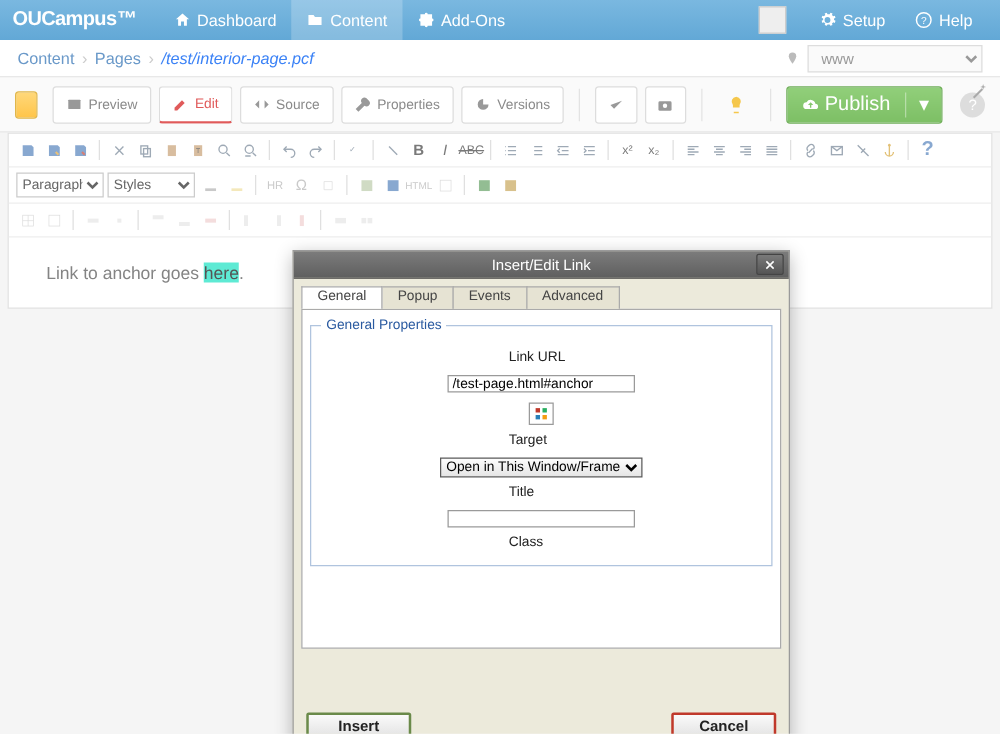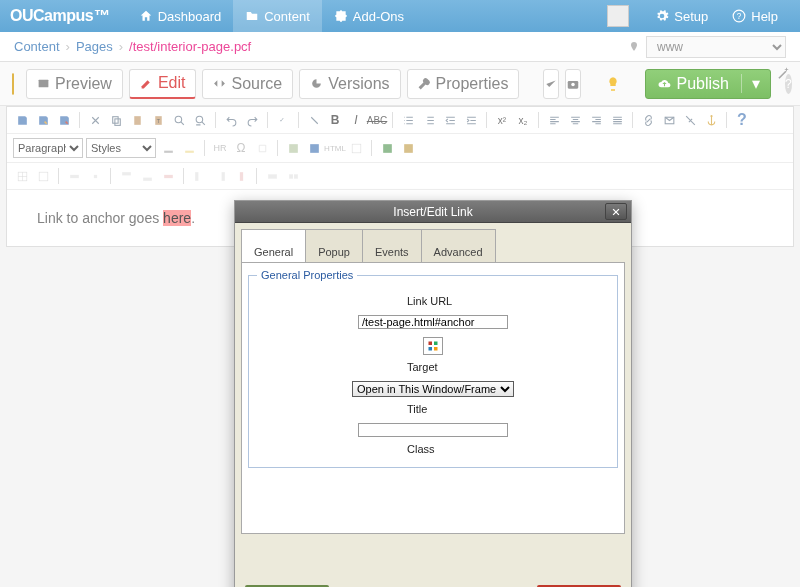--- a/index.html
+++ b/index.html
@@ -12,30 +12,30 @@
 .topnav-item { display: flex; align-items: center; gap: 5px; padding: 0 12px; height: 32px; cursor: pointer; }
 .topnav-item.active { background: rgba(255,255,255,0.22); }
 .topnav-item svg { width: 14px; height: 14px; fill: #fff; }
 .topnav-spacer { flex: 1; }
 .topnav .avatar { width: 22px; height: 22px; background: #eee; border: 1px solid #ccc; margin: 0 14px; }
 
 
 .crumbbar { background: #fff; height: 30px; display: flex; align-items: center; padding: 0 14px; font-size: 13px; color: #999; border-bottom: 1px solid #e1e1e1; }
 .crumb-link { color: #6a99c9; cursor: pointer; }
 .crumb-sep { margin: 0 6px; color: #ccc; }
-.crumb-cur { color: #ec4899; }
+.crumb-cur { color: #3b82f6; font-style: italic; }
 .crumb-spacer { flex: 1; }
 .crumb-site { display: flex; align-items: center; gap: 6px; color: #888; }
 .crumb-site select { border: 1px solid #ddd; background: #fafafa; color: #999; font-size: 12px; height: 22px; width: 140px; padding: 0 6px; }
 .crumb-site .pin { width: 12px; height: 12px; fill: #bbb; }
 
 
 .pagebar { height: 44px; display: flex; align-items: center; padding: 0 12px; gap: 6px; border-bottom: 1px solid #e6e6e6; background: #fafafa; position: relative; }
 .pagebar .left-ind { width: 18px; height: 22px; background: linear-gradient(#ffd87a,#ffc54a); border-radius: 3px; border: 1px solid #e0b64a; margin-right: 6px; }
-.tabbtn { display: flex; align-items: center; gap: 5px; height: 30px; padding: 0 10px; border: 1px solid #ddd; background: #fff; color: #8a8a8a; font-size: 16px; border-radius: 3px; cursor: pointer; }
+.tabbtn { display: flex; align-items: center; gap: 5px; height: 30px; padding: 0 10px; border: 1px solid #ddd; background: #fff; color: #8a8a8a; font-size: 11px; border-radius: 3px; cursor: pointer; }
 .tabbtn svg { width: 13px; height: 13px; fill: #999; }
 .tabbtn.active { color: #e05a5a; border-bottom: 2px solid #e05a5a; }
 .tabbtn.active svg { fill: #e05a5a; }
 .divider { width: 1px; height: 26px; background: #e3e3e3; margin: 0 6px; }
 .iconbtn { width: 34px; height: 30px; border: 1px solid #ddd; background: #fff; border-radius: 3px; display: flex; align-items: center; justify-content: center; cursor: pointer; }
 .iconbtn svg { width: 14px; height: 14px; fill: #999; }
 .bulb { width: 30px; height: 30px; display: flex; align-items: center; justify-content: center; }
 .bulb svg { width: 16px; height: 16px; fill: #f5c74b; }
 .publish { background: linear-gradient(#91cf7a,#7dbf65); color: #fff; border: 1px solid #6fae59; height: 30px; display: flex; align-items: center; border-radius: 3px; cursor: pointer; }
 .publish .main { padding: 0 12px; display: flex; align-items: center; gap: 5px; }
@@ -49,29 +49,29 @@
 .editor-wrap { background: #fff; border: 1px solid #e0e0e0; margin: 0 6px; }
 .edrow { display: flex; align-items: center; gap: 3px; padding: 4px 6px; border-bottom: 1px solid #eee; flex-wrap: wrap; }
 .edbtn { width: 18px; height: 18px; display: flex; align-items: center; justify-content: center; cursor: pointer; opacity: 0.65; }
 .edbtn svg { width: 13px; height: 13px; fill: #6b7c8e; }
 .edbtn.muted { opacity: 0.35; }
 .edsep { width: 1px; height: 16px; background: #e0e0e0; margin: 0 3px; }
 .edsel { font-size: 11px; height: 20px; border: 1px solid #ccc; background: #fff; color: #666; }
 
 
 .content { padding: 20px 30px; color: #848484; font-size: 14px; }
-.content .here { background: #fca5a5; color: #555; }
+.content .here { background: #5eead4; color: #555; }
 
 
 .dialog { position: absolute; left: 234px; top: 200px; width: 398px; background: #eceadb; border: 1px solid #9a9a9a; box-shadow: 0 4px 14px rgba(0,0,0,0.3); }
 .dlg-title { background: linear-gradient(#7c7c7c,#5f5f5f); color: #fff; font-size: 12px; height: 22px; display: flex; align-items: center; justify-content: center; position: relative; border-bottom: 1px solid #444; }
 .dlg-close { position: absolute; right: 4px; top: 2px; width: 22px; height: 17px; background: linear-gradient(#7a7a7a,#555); border: 1px solid #444; border-radius: 2px; display: flex; align-items: center; justify-content: center; cursor: pointer; }
 .dlg-close svg { width: 10px; height: 10px; fill: #fff; }
 .dlg-tabs { display: flex; padding: 6px 6px 0 6px; gap: 0; font-size: 11px; }
-.dlg-tab { padding: 16px 12px 4px; border: 1px solid #aaa; background: #e6e3d3; color: #444; cursor: pointer; border-bottom: none; margin-right: -1px; }
+.dlg-tab { padding: 1px 12px 4px; border: 1px solid #aaa; background: #e6e3d3; color: #444; cursor: pointer; border-bottom: none; margin-right: -1px; }
 .dlg-tab.active { background: #fff; position: relative; z-index: 2; }
 .dlg-body { margin: 0 6px 18px; background: #fff; border: 1px solid #aaa; padding: 6px; height: 272px; overflow: auto; }
 .fieldset { border: 1px solid #b0c4de; padding: 8px 8px 12px; font-size: 11px; }
 .fieldset legend { color: #2a5aa0; padding: 0 4px; font-size: 11px; }
 .frow { display: flex; align-items: center; gap: 8px; margin-top: 6px; flex-direction: column; }
 .frow label { width: 52px; color: #222; }
 .frow input[type=text] { flex: 1; height: 18px; border: 1px solid #9a9a9a; font-size: 11px; padding: 0 3px; }
 .frow .browse { width: 20px; height: 18px; border: 1px solid #9a9a9a; display: flex; align-items: center; justify-content: center; cursor: pointer; background: #fff; }
 .frow .browse svg { width: 12px; height: 12px; }
 .frow select { flex: 1; height: 20px; border: 1px solid #5a5a5a; background: linear-gradient(#fdfdfd,#e5e5e5); font-size: 11px; }
@@ -150,29 +150,29 @@
       <span>Edit</span>
     </div>
   <div class="tabbtn">
       <svg viewBox="0 0 24 24">
         <path d="M8 6l-6 6 6 6M16 6l6 6-6 6"></path>
       </svg>
       <span>Source</span>
     </div>
   <div class="tabbtn">
       <svg viewBox="0 0 24 24">
+        <path d="M21 7a5 5 0 01-7 7L5 23l-4-4 9-9a5 5 0 017-7z"></path>
+      </svg>
+      <span>Properties</span>
+    </div>
+  <div class="tabbtn">
+      <svg viewBox="0 0 24 24">
         <path d="M12 4a8 8 0 108 8H12z"></path>
       </svg>
       <span>Versions</span>
-    </div>
-  <div class="tabbtn">
-      <svg viewBox="0 0 24 24">
-        <path d="M21 7a5 5 0 01-7 7L5 23l-4-4 9-9a5 5 0 017-7z"></path>
-      </svg>
-      <span>Properties</span>
     </div>
   <div class="divider"></div>
   <div class="iconbtn">
       <svg viewBox="0 0 24 24">
         <path d="M4 12l5 5L20 6"></path>
       </svg>
     </div>
   <div class="iconbtn">
       <svg viewBox="0 0 24 24">
         <rect x="3" y="7" width="18" height="13" rx="2"></rect>

